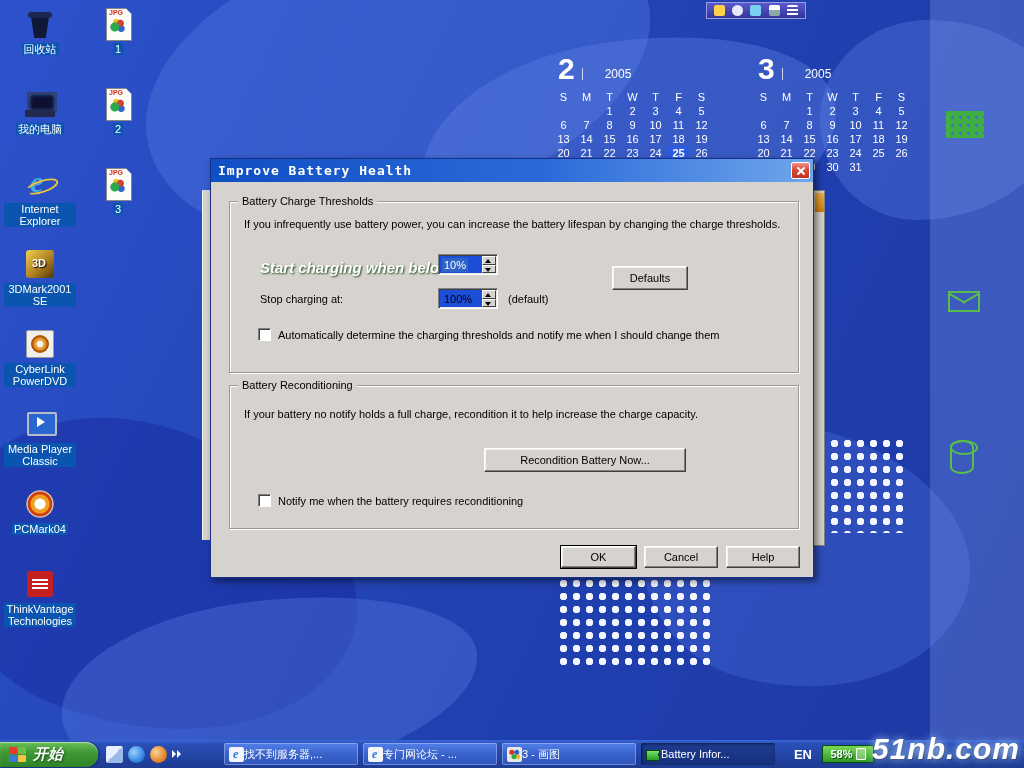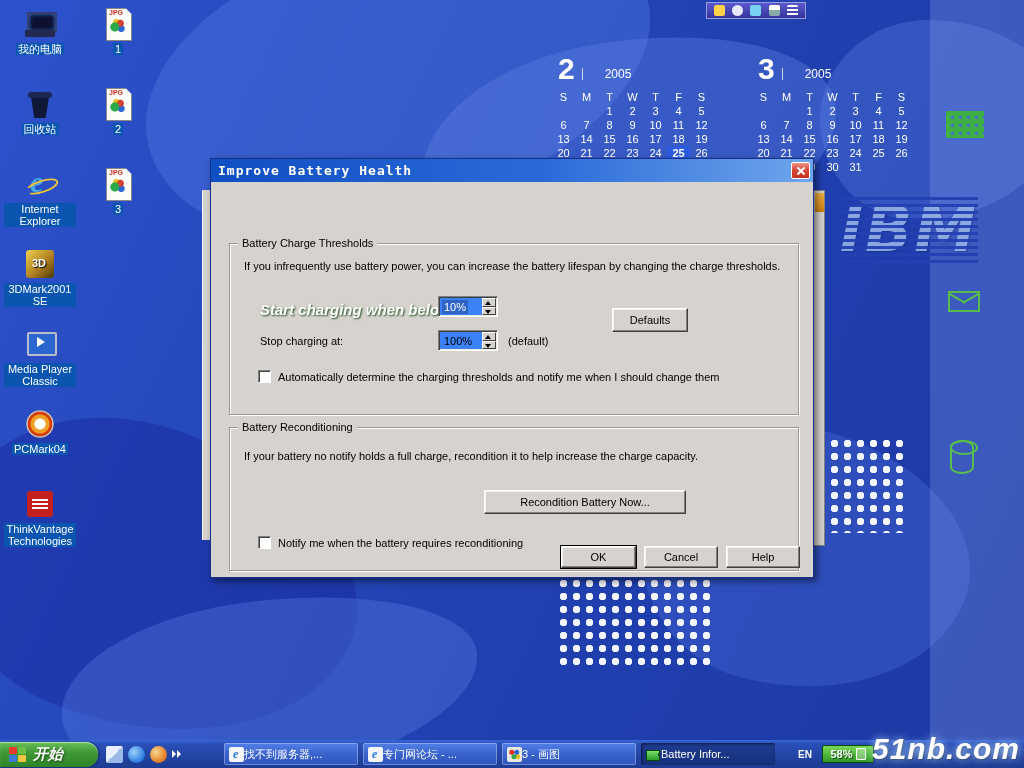--- a/index.html
+++ b/index.html
@@ -120,32 +120,32 @@
   #dialog-titlebar{position:absolute;left:0;top:0;right:0;height:23px;
     background:linear-gradient(90deg,#0f4fc4 0%,#2a6ad8 55%,#6ea6ec 100%);display:flex;align-items:center;}
   #dialog-title{color:#fff;font:bold 13px "DejaVu Sans Mono",monospace;letter-spacing:1px;padding-left:7px;}
   #dialog-close{position:absolute;right:3px;top:3px;width:19px;height:17px;border-radius:2px;
     background:linear-gradient(180deg,#f09088 0%,#d84a38 45%,#c03020 100%);border:1px solid #fff;}
   #dialog-close::before,#dialog-close::after{content:"";position:absolute;left:8px;top:3px;width:2px;height:10px;background:#fff;}
   #dialog-close::before{transform:rotate(45deg);}
   #dialog-close::after{transform:rotate(-45deg);}
 
   .group-box{position:absolute;left:18px;width:570px;border:1px solid #9a9892;
-    box-shadow:inset 1px 1px 0 #fff,1px 1px 0 #fff;margin-top:42px;}
+    box-shadow:inset 1px 1px 0 #fff,1px 1px 0 #fff;}
   #group-thresholds{top:42px;height:172px;}
   #group-recond{top:226px;height:144px;}
   .group-title{position:absolute;left:8px;top:-7px;background:#d6d3ce;padding:0 4px;line-height:13px;}
   .group-desc{position:absolute;left:14px;top:16px;right:14px;}
   #group-recond .group-desc{top:22px;}
   .field-label{position:absolute;}
   #start-label{left:30px;top:57px;}
   #stop-label{left:30px;top:91px;}
   #default-note{left:278px;top:91px;}
 
-  .spinbox{position:absolute;left:208px;width:60px;height:21px;background:#3b82f6;border:1px solid;
+  .spinbox{position:absolute;left:208px;width:60px;height:21px;background:#1d4ed8;border:1px solid;
     border-color:#808080 #fff #fff #808080;box-shadow:inset 1px 1px 0 #404040,inset -1px -1px 0 #eceae4;
     display:flex;align-items:center;justify-content:space-between;}
   #spin-start{top:52px;}
   #spin-stop{top:86px;}
   .spin-value{padding:1px 2px;margin-left:3px;}
   #spin-start .spin-value{background:#2e63c8;color:#fff;}
   .spin-arrows{width:14px;height:17px;display:flex;flex-direction:column;margin-right:1px;}
   .spin-btn{flex:1;background:#d6d3ce;border:1px solid;border-color:#fff #404040 #404040 #fff;position:relative;}
   .spin-btn::after{content:"";position:absolute;left:2px;border-left:3px solid transparent;border-right:3px solid transparent;}
   .spin-up::after{top:2px;border-bottom:4px solid #000;}
@@ -203,21 +203,21 @@
   .ti-paint{background:#e8e8e0;}
   .ti-paint::after{content:"";position:absolute;left:2px;top:2px;width:11px;height:11px;background:
     radial-gradient(circle at 25% 30%,#e03020 0 2px,transparent 3px),
     radial-gradient(circle at 70% 30%,#2a66d0 0 2px,transparent 3px),
     radial-gradient(circle at 45% 70%,#2aa84a 0 2px,transparent 3px),
     radial-gradient(circle at 80% 70%,#e8c020 0 2px,transparent 3px);}
   .ti-battery::before{content:"";position:absolute;left:0;top:3px;width:12px;height:9px;border-radius:1px;
     background:linear-gradient(180deg,#7ae06a,#2a9a28);border:1px solid #0a4a08;}
   .ti-battery::after{content:"";position:absolute;left:12px;top:6px;width:2px;height:3px;background:#0a4a08;}
   #tray{position:absolute;right:0;top:0;height:28px;display:flex;align-items:center;gap:10px;padding-right:150px;}
-  #tray-lang{color:#fff;font-size:10px;font-weight:bold;}
+  #tray-lang{color:#fff;font-size:13px;font-weight:bold;}
   #tray-battery{height:18px;min-width:52px;border-radius:2px;display:flex;align-items:center;justify-content:center;
     gap:3px;padding:0 4px;background:linear-gradient(180deg,#7ad858,#2f9a28);border:1px solid #0a4a08;
     color:#fff;font-size:11px;font-weight:bold;text-shadow:1px 1px 1px #0a4a08;text-align:center;}
   #tray-battery::after{content:"";width:8px;height:10px;border:1px solid #fff;border-radius:1px;background:rgba(255,255,255,.3);}
   #watermark{position:absolute;right:4px;top:732px;z-index:30;color:#fff;
     font:bold italic 30px "Liberation Sans",sans-serif;letter-spacing:1px;
     text-shadow:0 0 9px rgba(190,225,255,.95),1px 1px 2px rgba(0,0,0,.45);}
 </style>
 </head>
 <body>
@@ -230,21 +230,20 @@
   <div class="blob" id="blob4"></div>
   <div class="blob" id="blob5"></div>
   <div class="blob" id="blob6"></div>
   <div class="blob" id="blob7"></div>
   <div id="right-band"></div>
   <div class="dots-white" id="dots-a"></div>
   <div class="dots-white" id="dots-b"></div>
   <div id="green-grid"></div>
   <div id="envelope"></div>
   <div id="cylinder"></div>
-  <div id="ibm-logo">IBM</div>
 
   <div id="system-toolbar">
       <div class="st-icon"></div>
       <div class="st-icon"></div>
       <div class="st-icon"></div>
       <div class="st-icon"></div>
       <div class="st-icon"></div>
     </div>
 
   <div class="calendar" id="calendar-feb">
@@ -363,34 +362,38 @@
         <span class="cal-cell">29</span>
         <span class="cal-cell">30</span>
         <span class="cal-cell">31</span>
         <span class="cal-cell"></span>
         <span class="cal-cell"></span>
       </div>
     </div>
 
   <div class="icon-col" id="icon-col-1">
       <div class="desk-icon">
+        <div class="icon-art recycle-bin"></div>
+        <div class="icon-label">回收站</div>
+      </div>
+      <div class="desk-icon">
         <div class="icon-art my-computer"></div>
         <div class="icon-label">我的电脑</div>
       </div>
       <div class="desk-icon">
-        <div class="icon-art recycle-bin"></div>
-        <div class="icon-label">回收站</div>
-      </div>
-      <div class="desk-icon">
         <div class="icon-art internet-explorer"></div>
         <div class="icon-label">Internet Explorer</div>
       </div>
       <div class="desk-icon">
         <div class="icon-art benchmark-3dmark"></div>
         <div class="icon-label">3DMark2001 SE</div>
+      </div>
+      <div class="desk-icon">
+        <div class="icon-art powerdvd"></div>
+        <div class="icon-label">CyberLink PowerDVD</div>
       </div>
       <div class="desk-icon">
         <div class="icon-art media-player-classic"></div>
         <div class="icon-label">Media Player Classic</div>
       </div>
       <div class="desk-icon">
         <div class="icon-art pcmark"></div>
         <div class="icon-label">PCMark04</div>
       </div>
       <div class="desk-icon">

